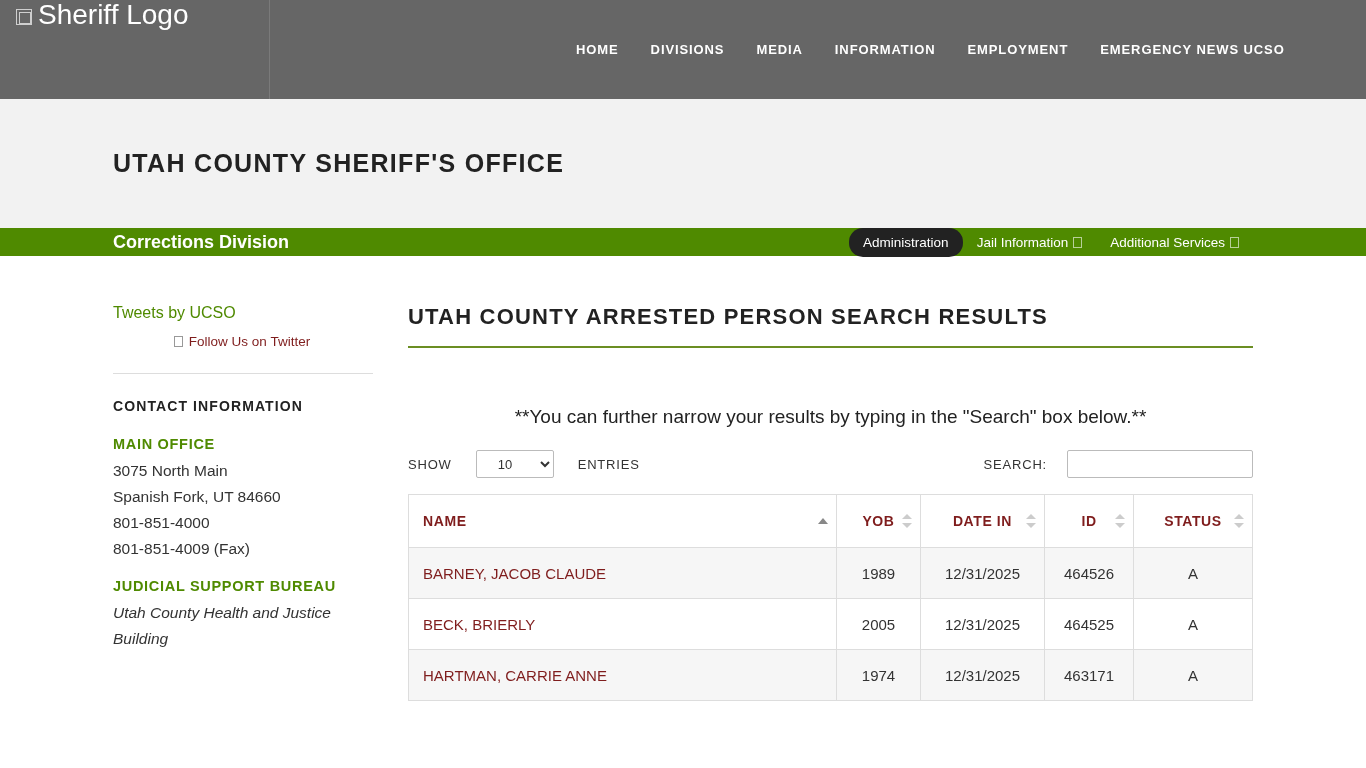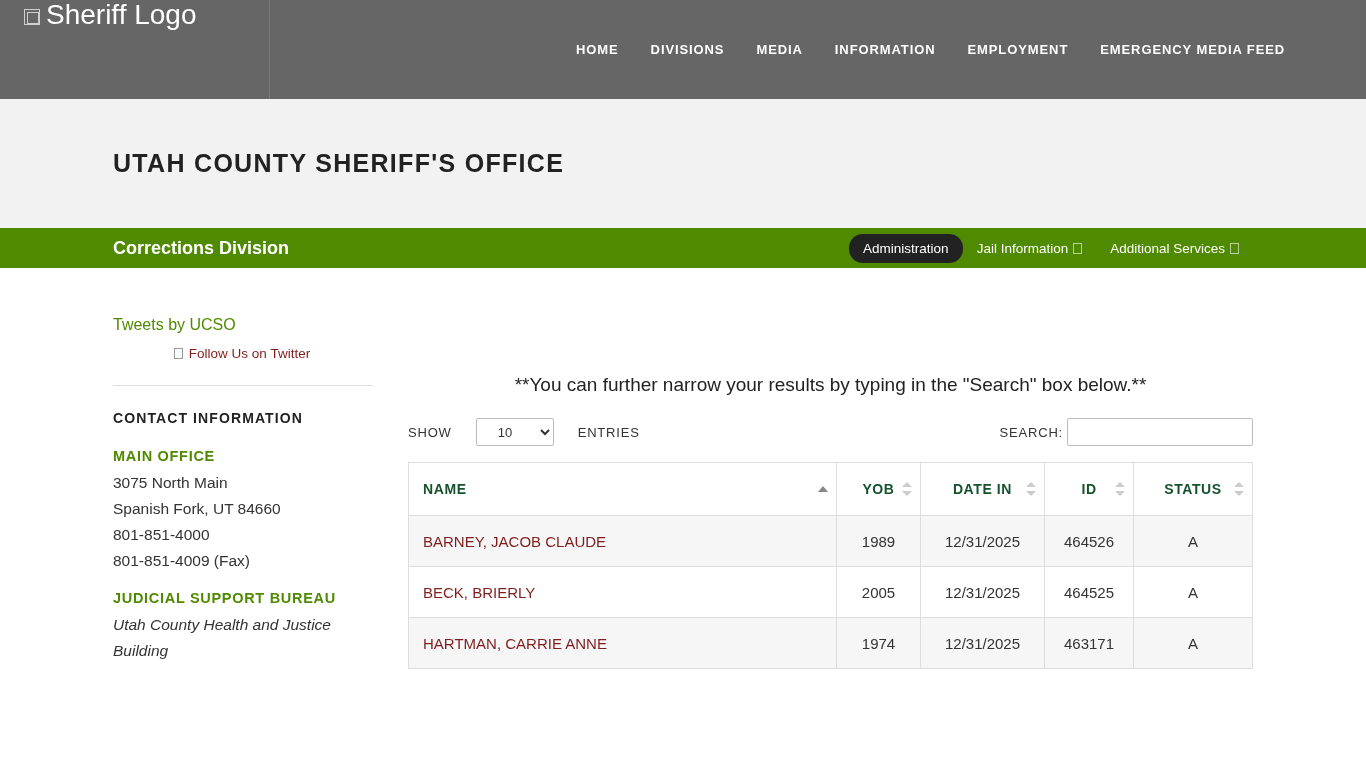--- a/index.html
+++ b/index.html
@@ -18,21 +18,21 @@
     background: #666666;
     display: flex;
     align-items: center;
   }
   .logo-box {
     width: 270px;
     height: 99px;
     border-right: 1px solid #7a7a7a;
     display: flex;
     align-items: flex-start;
-    padding-left: 24px;
+    padding-left: 16px;
     padding-top: 0px;
   }
   .logo-alt {
     color: #ffffff;
     font-size: 28px;
     line-height: 34px;
     font-weight: normal;
     white-space: nowrap;
     display: flex;
     align-items: center;
@@ -83,21 +83,21 @@
   .title-band h1 {
     margin: 0 0 0 113px;
     font-size: 25px;
     letter-spacing: 1.3px;
     color: #222222;
     font-weight: bold;
   }
 
   
   .division-bar {
-    height: 40px;
+    height: 28px;
     background: #4f8a00;
     display: flex;
     align-items: center;
     position: relative;
   }
   .division-title {
     margin-left: 113px;
     color: #ffffff;
     font-size: 18px;
     font-weight: bold;
@@ -231,21 +231,21 @@
     padding: 4px 17px;
     border: 1px solid #bbbbbb;
     background: #ffffff;
     color: #333;
     border-radius: 2px;
     height: 28px;
   }
   .search-wrap {
     display: flex;
     align-items: center;
-    gap: 4px;
+    gap: 20px;
     font-size: 13px;
     letter-spacing: 0.8px;
     color: #333333;
   }
   .search-wrap input {
     width: 186px;
     height: 28px;
     border: 1px solid #bbbbbb;
     border-radius: 2px;
     padding: 2px 6px;
@@ -256,21 +256,21 @@
     width: 100%;
     border-collapse: collapse;
     table-layout: fixed;
   }
   table.results th {
     border: 1px solid #dddddd;
     background: #ffffff;
     font-size: 14px;
     font-weight: bold;
     letter-spacing: 0.6px;
-    color: #14532d;
+    color: #7f1d1d;
     text-align: left;
     padding: 14px 14px;
     position: relative;
     height: 53px;
     vertical-align: middle;
   }
   table.results th.c { text-align: center; }
   table.results td {
     border: 1px solid #dddddd;
     font-size: 15px;
@@ -331,21 +331,21 @@
       <span class="broken-img"></span>
       <span>Sheriff Logo</span>
     </div>
   </div>
   <nav class="main-nav">
     <a href="#">HOME</a>
     <a href="#">DIVISIONS</a>
     <a href="#">MEDIA</a>
     <a href="#">INFORMATION</a>
     <a href="#">EMPLOYMENT</a>
-    <a href="#">EMERGENCY MEDIA FEED</a>
+    <a href="#">EMERGENCY NEWS UCSO</a>
   </nav>
 </div>
 
 <div class="title-band">
   <h1>UTAH COUNTY SHERIFF'S OFFICE</h1>
 </div>
 
 <div class="division-bar">
   <div class="division-title">Corrections Division</div>
   <div class="division-nav">
@@ -370,20 +370,21 @@
     <div class="addr-line">Spanish Fork, UT 84660</div>
     <div class="addr-line">801-851-4000</div>
     <div class="addr-line">801-851-4009 (Fax)</div>
 
     <div class="spacer-16"></div>
     <div class="sub-head">JUDICIAL SUPPORT BUREAU</div>
     <div class="italic-line">Utah County Health and Justice Building</div>
   </aside>
 
   <main class="main">
+    <h2>UTAH COUNTY ARRESTED PERSON SEARCH RESULTS</h2>
 
     <div class="narrow-note">**You can further narrow your results by typing in the "Search" box below.**</div>
 
     <div class="table-controls">
       <div class="show-entries">
         <span>SHOW</span>
         <select>
           <option selected="">10</option>
           <option>25</option>
           <option>50</option>

